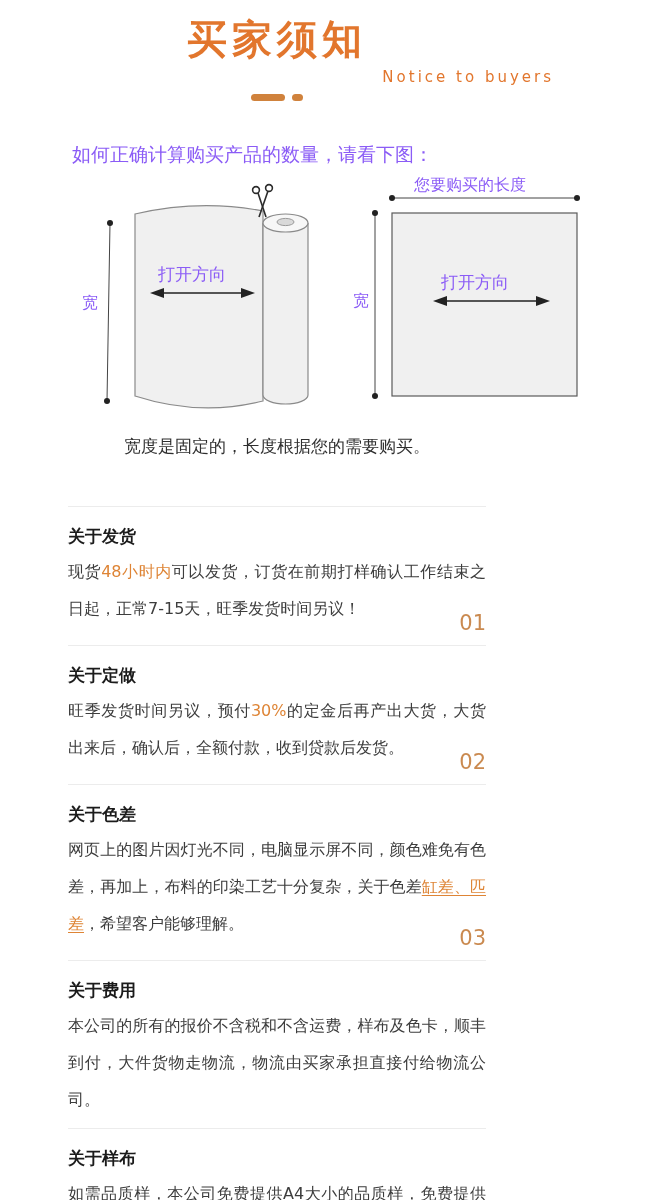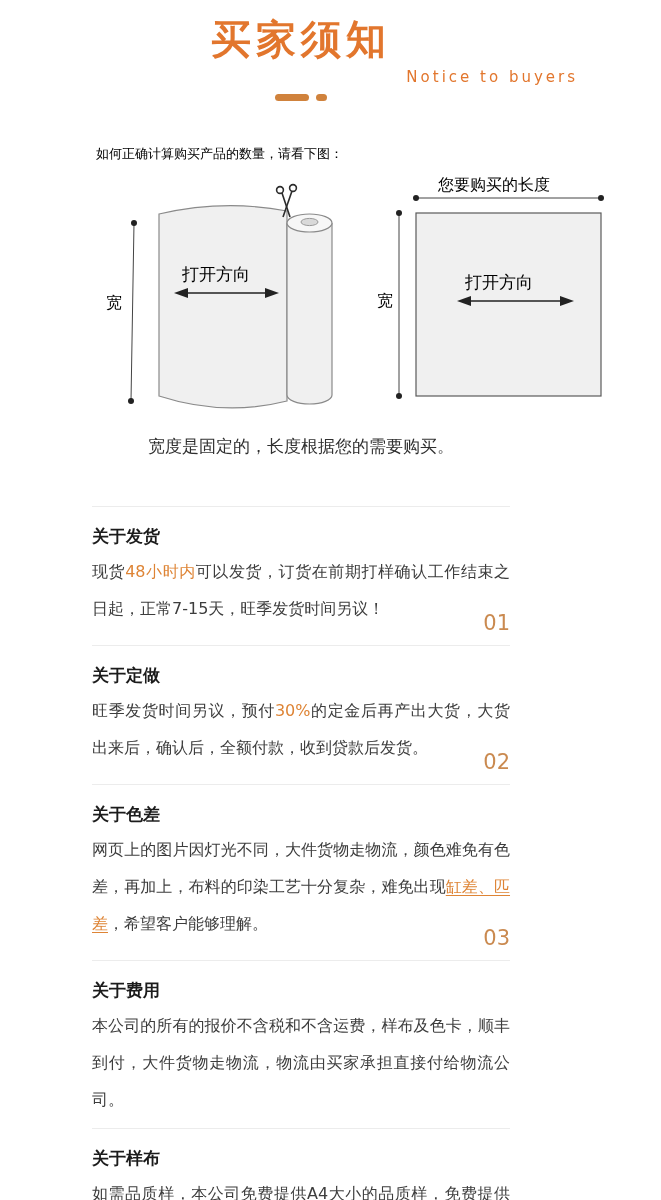--- a/index.html
+++ b/index.html
@@ -3,52 +3,52 @@
 <meta charset="utf-8">
 <style>
   * { margin:0; padding:0; box-sizing:border-box; }
   html,body { background:#fff; }
   body {
     width:661px; height:1200px;
     font-family:"DejaVu Sans", sans-serif;
     color:#3d3d3d;
     overflow:hidden;
   }
-  .page { width:554px; height:1200px; position:relative; background:#fff;margin-left:24px; }
+  .page { width:554px; height:1200px; position:relative; background:#fff; }
 
   
   .header { padding-top:14px; text-align:center; }
   .header-title {
     font-size:40px; font-weight:800; color:#e2762d;
     letter-spacing:5px; line-height:50px;
   }
   .header-subtitle {
     margin-top:4px; font-size:15px; color:#e2762d;
     letter-spacing:3px; font-weight:500;text-align:right;
   }
   .header-dashes {
     margin-top:8px; display:flex; justify-content:center; align-items:center; gap:7px;
   }
   .dash-long { width:34px; height:7px; border-radius:4px; background:#d0823c; }
   .dash-short { width:11px; height:7px; border-radius:4px; background:#d0823c; }
 
   
   .intro {
     margin:40px 0 0 72px;
-    font-size:13px; font-weight:500; color:#000000; line-height:26px;
+    font-size:19px; font-weight:500; color:#8b5cf6; line-height:26px;
   }
 
   
   .figure-area { position:relative; height:247px; margin-top:2px; }
   .fig { position:absolute; }
   .fig-roll { left:80px; top:0; width:240px; height:245px; }
   .fig-flat { left:345px; top:0; width:250px; height:245px; }
   .fig svg { position:absolute; left:0; top:0; }
   .fig-label {
-    position:absolute; font-size:16px; color:#000000; white-space:nowrap;font-family:Liberation Mono, monospace;
+    position:absolute; font-size:16px; color:#8b5cf6; white-space:nowrap;font-family:Liberation Mono, monospace;
   }
   .lbl-width-roll { left:2px; top:124px; }
   .lbl-dir-roll  { left:78px; top:94px; font-size:17px; }
   .lbl-length-flat { left:0; right:0; top:6px; text-align:center; }
   .lbl-width-flat { left:8px; top:122px; }
   .lbl-dir-flat  { left:96px; top:102px; font-size:17px; }
 
   .figure-caption {
     margin-top:16px; text-align:center;
     font-size:17px; font-weight:500; color:#2f2f2f; line-height:28px;
@@ -165,21 +165,21 @@
 
     <div class="notice">
       <div class="notice-title">关于定做</div>
       <div class="notice-body"><span>旺季发货时间另议，预付</span><span class="hl">30%</span><span>的定金后再产出大货，大货出来后，确认后，全额付款，收到贷款后发货。</span></div>
       <div class="notice-num">02</div>
     </div>
     <div class="divider"></div>
 
     <div class="notice">
       <div class="notice-title">关于色差</div>
-      <div class="notice-body"><span>网页上的图片因灯光不同，大件货物走物流，颜色难免有色差，再加上，布料的印染工艺十分复杂，难免出现</span><span class="hl hl-underline">缸差、匹差</span><span>，希望客户能够理解。</span></div>
+      <div class="notice-body"><span>网页上的图片因灯光不同，电脑显示屏不同，颜色难免有色差，再加上，布料的印染工艺十分复杂，关于色差</span><span class="hl hl-underline">缸差、匹差</span><span>，希望客户能够理解。</span></div>
       <div class="notice-num">03</div>
     </div>
     <div class="divider"></div>
 
     <div class="notice">
       <div class="notice-title">关于费用</div>
       <div class="notice-body"><span>本公司的所有的报价不含税和不含运费，样布及色卡，顺丰到付，大件货物走物流，物流由买家承担直接付给物流公司。</span><span class="hl"></span><span></span></div>
     </div>
     <div class="divider"></div>
 

